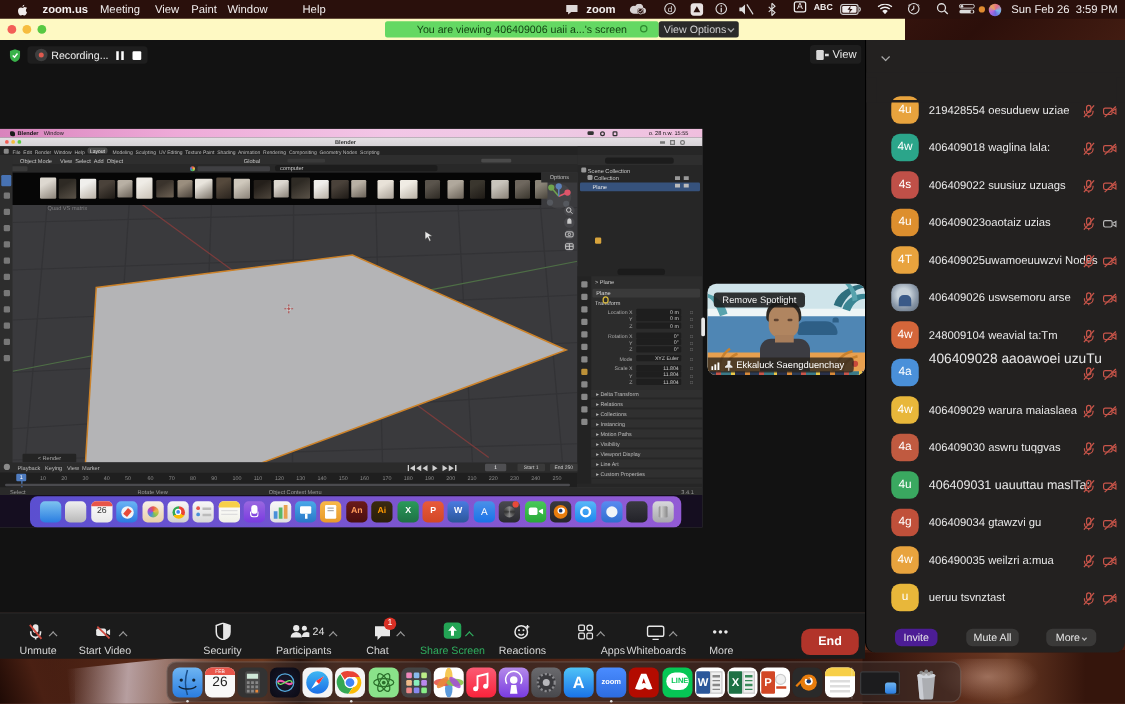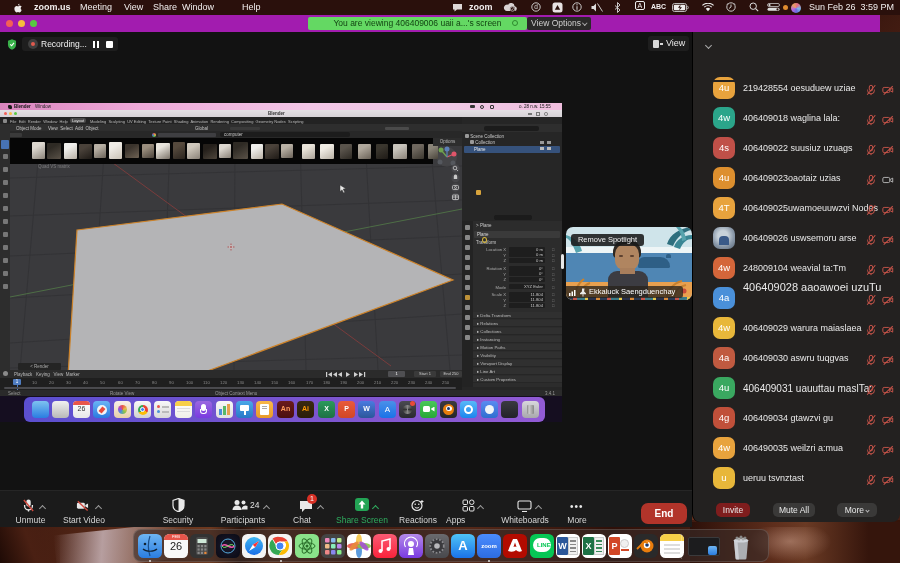--- a/index.html
+++ b/index.html
@@ -19,21 +19,21 @@
 <div class="abs" style="left:690px;top:522px;width:210px;height:41px;background:linear-gradient(90deg,#2c1009,#5e2e1c 40%,#6a3a24 55%,#35150c 85%);"></div>
 <div class="abs" style="left:745px;top:527px;width:90px;height:36px;background:radial-gradient(ellipse at 50% 40%,rgba(214,170,150,0.5),rgba(214,170,150,0) 65%);"></div>
 
 <div id="menubar" class="abs" style="left:0;top:0;width:900px;height:15px;background:#2a100c;color:#f2eeee;font-size:9px;">
   <svg class="abs" style="left:14px;top:3px;" width="8" height="10" viewBox="0 0 10 12">
       <path d="M7 3 C8.5 3 9.5 4 9.5 4 C8 5 8 7.5 9.5 8.5 C9 10 8 11.5 6.8 11.5 C6 11.5 5.8 11 5 11 C4.2 11 4 11.5 3.2 11.5 C2 11.5 0.5 9.5 0.5 7 C0.5 4.5 2 3.5 3.5 3.5 C4.3 3.5 4.8 4 5.3 4 C5.8 4 6.3 3 7 3 Z M5 2.8 C4.9 1.8 5.8 0.8 6.8 0.7 C6.9 1.8 6 2.8 5 2.8 Z" fill="#efecec"></path>
     </svg>
   <span class="abs" style="left:34px;top:2px;font-weight:bold;">zoom.us</span>
   <span class="abs" style="left:80px;top:2px;">Meeting</span>
   <span class="abs" style="left:124px;top:2px;">View</span>
-  <span class="abs" style="left:153px;top:2px;">Share</span>
+  <span class="abs" style="left:153px;top:2px;">Paint</span>
   <span class="abs" style="left:182px;top:2px;">Window</span>
   <span class="abs" style="left:242px;top:2px;">Help</span>
 
   <svg class="abs" style="left:452px;top:3px;" width="11" height="9" viewBox="0 0 11 9">
       <path d="M1 1 h9 v5.5 h-5 l-2.5 2 v-2 h-1.5 z" fill="#ded8d8"></path>
     </svg>
   <span class="abs" style="left:469px;top:2px;font-weight:bold;">zoom</span>
   <svg class="abs" style="left:503px;top:3px;" width="14" height="9" viewBox="0 0 14 9">
       <path d="M4 8 a3.2 3.2 0 1 1 1.2 -6.2 a3.4 3.4 0 0 1 6.4 1.4 a2.4 2.4 0 0 1 -0.4 4.8 z" fill="#d8d2d2"></path>
       <circle cx="9.5" cy="6" r="2.6" fill="#2a100c"></circle>
@@ -86,21 +86,21 @@
       <rect x="0.5" y="0.5" width="12" height="3" rx="1.5" fill="none" stroke="#ddd" stroke-width="0.7"></rect>
       <circle cx="2.5" cy="2" r="1.1" fill="#ddd"></circle>
       <rect x="0.5" y="4.8" width="12" height="3" rx="1.5" fill="#ddd"></rect>
       <circle cx="10.5" cy="6.3" r="1.1" fill="#2a100c"></circle>
     </svg>
   <span class="abs" style="left:783px;top:4.5px;width:5px;height:5px;border-radius:50%;background:#e08b2f;"></span>
   <span class="abs" style="left:791px;top:2.5px;width:10px;height:10px;border-radius:50%;background:conic-gradient(from 30deg,#e06a8a,#7ab8e8,#6a6ae0,#b86ae0,#e8a060,#e06a8a);"></span>
   <span class="abs" style="left:809px;top:2px;">Sun Feb 26&nbsp;&nbsp;3:59 PM</span>
 </div>
 
-<div id="titlebar" class="abs" style="left:0;top:15px;width:880px;height:17px;background:#a21caf;">
+<div id="titlebar" class="abs" style="left:0;top:15px;width:724px;height:17px;background:#fef9c3;">
   <span class="abs" style="left:6px;top:5px;width:7px;height:7px;border-radius:50%;background:#f35f57;"></span>
   <span class="abs" style="left:18px;top:5px;width:7px;height:7px;border-radius:50%;background:#f6bd3e;"></span>
   <span class="abs" style="left:30px;top:5px;width:7px;height:7px;border-radius:50%;background:#58c942;"></span>
   <div class="abs" style="left:308px;top:2px;width:219px;height:13px;background:#64d863;border-radius:2px;color:#103f10;font-size:8.5px;text-align:center;line-height:13px;">You are viewing 406409006 uaii a...'s screen</div>
   <span class="abs" style="left:512px;top:5px;width:6px;height:6px;border-radius:50%;border:1.4px solid #2e8a2e;"></span>
   <div class="abs" style="left:527px;top:2px;width:64px;height:13px;background:#2a2a29;border-radius:2px;color:#cfcfcf;font-size:8.5px;text-align:center;line-height:13px;">View Options <span class="chevd" style="width:3.5px;height:3.5px;margin-bottom:1.5px;"></span></div>
 </div>
 
 <div id="mainarea" class="abs" style="left:0;top:32px;width:692px;height:458px;background:#121212;">
   <svg class="abs" style="left:7px;top:7px;" width="10" height="11" viewBox="0 0 13 15">
@@ -602,21 +602,21 @@
           <line x1="9.5" y1="2.5" x2="12.5" y2="2.5" stroke="#e8e8e8" stroke-width="1"></line>
         </svg></div>
 <div class="abs" style="left:390px;top:22px;width:56px;text-align:center;">Reactions</div>
 <div class="abs" style="left:462px;top:6px;"><svg width="13" height="13" viewBox="0 0 13 13">
           <rect x="1" y="1" width="4.5" height="4.5" rx="1" fill="none" stroke="#e8e8e8"></rect>
           <rect x="7.5" y="1" width="4.5" height="4.5" rx="2.2" fill="none" stroke="#e8e8e8"></rect>
           <rect x="1" y="7.5" width="4.5" height="4.5" rx="1" fill="none" stroke="#e8e8e8"></rect>
           <rect x="7.5" y="7.5" width="4.5" height="4.5" rx="1" fill="none" stroke="#e8e8e8"></rect>
         </svg></div>
 <div class="abs" style="left:478px;top:10px;"><span style="display:inline-block;width:5px;height:5px;border-right:1.2px solid #9a9a9a;border-top:1.2px solid #9a9a9a;transform:rotate(-45deg);"></span></div>
-<div class="abs" style="left:446px;top:22px;width:44px;text-align:left;">Apps</div>
+<div class="abs" style="left:456px;top:22px;width:44px;text-align:right;">Apps</div>
 <div class="abs" style="left:517px;top:7px;"><svg width="15" height="12" viewBox="0 0 15 12">
           <rect x="1" y="1" width="13" height="8" rx="1.5" fill="none" stroke="#e8e8e8" stroke-width="1.1"></rect>
           <line x1="5" y1="11.5" x2="10" y2="11.5" stroke="#e8e8e8" stroke-width="1.1"></line>
         </svg></div>
 <div class="abs" style="left:536px;top:10px;"><span style="display:inline-block;width:5px;height:5px;border-right:1.2px solid #9a9a9a;border-top:1.2px solid #9a9a9a;transform:rotate(-45deg);"></span></div>
 <div class="abs" style="left:494px;top:22px;width:62px;text-align:center;">Whiteboards</div>
 <div class="abs" style="left:570px;top:8px;color:#e8e8e8;font-size:10px;letter-spacing:1px;">•••</div>
 <div class="abs" style="left:555px;top:22px;width:44px;text-align:center;">More</div>
 <div class="abs" style="left:641px;top:10px;width:46px;height:21px;background:#b2342a;border-radius:7px;color:#fff;font-size:10px;font-weight:bold;text-align:center;line-height:21px;">End</div>
     </div>
@@ -806,21 +806,21 @@
           <rect x="1" y="4" width="8" height="6" rx="1.5" fill="none" stroke="#c9554a" stroke-width="1.1"></rect>
           <path d="M9.5 6.5 L12.5 4.8 V9.5 L9.5 7.8" fill="none" stroke="#c9554a" stroke-width="1.1"></path>
           <line x1="2" y1="12.5" x2="12.5" y2="2.5" stroke="#c9554a" stroke-width="1.2"></line>
         </svg></div>
     </div>
   <div class="abs" style="left:0;top:26px;width:208px;height:6px;background:#232120;z-index:2;"></div>
     <div class="abs" style="left:0;top:48px;width:208px;height:2px;background:#232120;z-index:2;"></div>
     <div class="abs" style="left:0;top:30px;width:8px;height:20px;background:#232120;z-index:2;"></div>
     <div class="abs" style="left:200px;top:30px;width:8px;height:20px;background:#232120;z-index:2;"></div>
   <div class="abs" style="left:0;top:462px;width:208px;height:40px;">
-    <div class="abs" style="left:23px;top:9px;width:34px;height:14px;background:#7f1d1d;border-radius:5px;color:#e8e8e8;font-size:8.5px;text-align:center;line-height:14px;">Invite</div>
+    <div class="abs" style="left:23px;top:9px;width:34px;height:14px;background:#4c1d95;border-radius:5px;color:#e8e8e8;font-size:8.5px;text-align:center;line-height:14px;">Invite</div>
     <div class="abs" style="left:80px;top:9px;width:42px;height:14px;background:#3a3938;border-radius:5px;color:#e8e8e8;font-size:8.5px;text-align:center;line-height:14px;">Mute All</div>
     <div class="abs" style="left:144px;top:9px;width:40px;height:14px;background:#3a3938;border-radius:5px;color:#e8e8e8;font-size:8.5px;text-align:center;line-height:14px;">More <span class="chevd" style="width:3px;height:3px;margin-bottom:1px;border-color:#bbb;"></span></div>
   </div>
 </div>
 
 <div id="dock" class="abs" style="left:133px;top:529px;width:636px;height:33px;background:rgba(58,44,40,0.62);border:1px solid rgba(255,255,255,0.14);border-radius:8px;">
     <div class="abs" style="left:4px;top:4px;width:24px;height:24px;border-radius:5.5px;background:linear-gradient(#6eb5f2,#2a7de1);"><svg width="24" height="24" viewBox="0 0 24 24">
         <path d="M12 2 C10 8 10 16 12 22" stroke="#1a4e8a" stroke-width="1.2" fill="none"></path>
         <circle cx="7" cy="10" r="1.3" fill="#123"></circle>
         <circle cx="17" cy="10" r="1.3" fill="#123"></circle>

